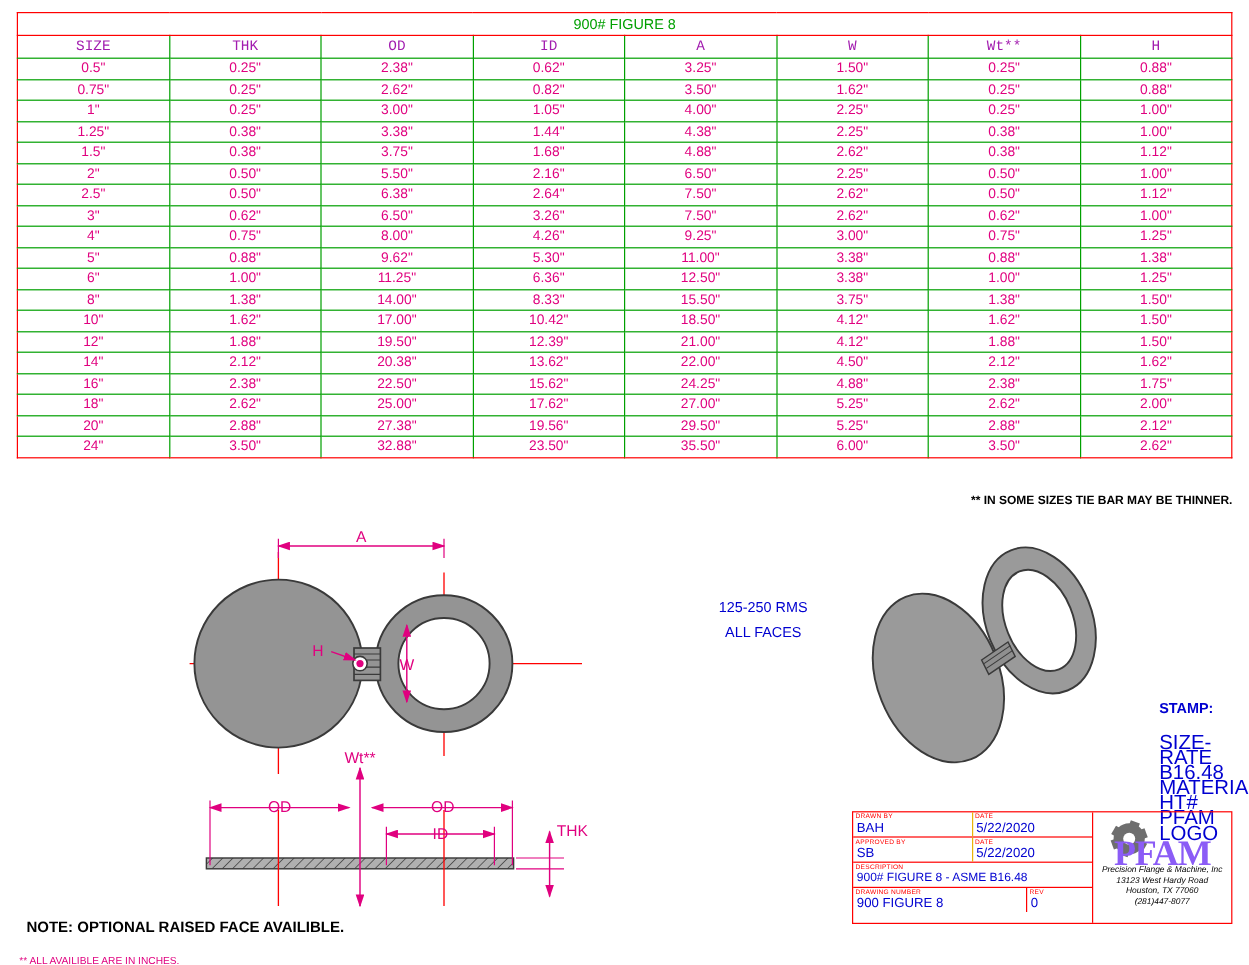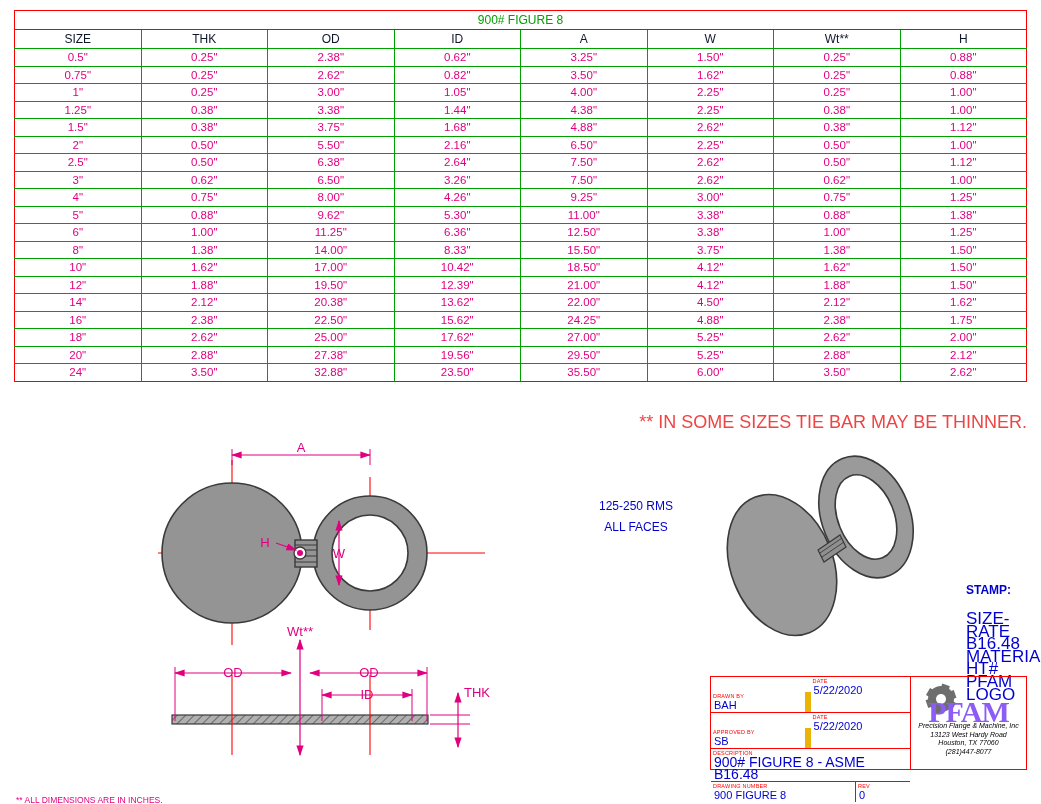--- a/index.html
+++ b/index.html
@@ -24,31 +24,32 @@
     padding:0;
     color:#e0007f;
   }
   table.spec tr.title-row td{
     border:1px solid #ff0000;
     color:#00a000;
     font-size:12px;
     height:18px;
   }
   table.spec tr.head-row td{
-    color:#0f172a;
+    color:#a21caf;
     font-size:12px;
     height:18px;
+    font-family:Liberation Mono, monospace;
   }
   table.spec tr td:first-child{border-left:1px solid #ff0000;}
   table.spec tr td:last-child{border-right:1px solid #ff0000;}
   table.spec tr:last-child td{border-bottom:1px solid #ff0000;}
 
   .note-thinner{
     position:absolute;right:14px;top:412px;
-    font-size:18px;color:#ef4444;font-weight:400;
+    font-size:10px;color:#000000;font-weight:700;
   }
 
   
   .rms-text{
     position:absolute;left:531px;top:496px;width:210px;
     text-align:center;font-size:12px;color:#0000d0;line-height:21px;
   }
 
   
   .note-raised{
@@ -68,22 +69,22 @@
     box-sizing:border-box;
     display:flex;
   }
   .tb-left{width:200px;border-right:1px solid #ff0000;box-sizing:border-box;display:flex;flex-direction:column;}
   .tb-right{flex:1;position:relative;}
   .tb-row{display:flex;border-bottom:1px solid #ff0000;box-sizing:border-box;}
   .tb-row:last-child{border-bottom:none;align-items:flex-end;}
   .tb-cell{position:relative;box-sizing:border-box;padding:0;}
   .tb-lab{font-size:5.5px;color:#ff0000;padding:1px 0 0 2px;line-height:6px;letter-spacing:.2px;}
   .tb-val{font-size:11px;color:#0000d0;padding:0 0 1px 3px;line-height:12px;}
-  .tb-val.small{font-size:14px;}
-  .c1{width:100px;border-right:6px solid #eab308;margin-top:15px;}
+  .tb-val.small{font-size:10px;}
+  .c1{width:100px;border-right:1px solid #eab308;}
   .c2{width:100px;}
   .cfull{width:200px;}
   .cnum{width:145px;border-right:1px solid #ff0000;}
   .crev{width:54px;}
 
   
   .logo-box{position:absolute;left:0;top:0;width:100%;height:100%;}
   .logo-text{
     position:absolute;left:0;right:0;bottom:13px;text-align:center;
     font-size:7px;font-style:italic;color:#000;line-height:8.5px;
@@ -407,21 +408,22 @@
 
   <div class="stamp-title">STAMP:</div>
   <div class="stamp-list" id="stamp-list">
       <div>SIZE-RATE</div>
       <div>B16.48</div>
       <div>MATERIAL</div>
       <div>HT#</div>
       <div>PFAM LOGO</div>
     </div>
 
-  <div class="note-dims">** ALL DIMENSIONS ARE IN INCHES.</div>
+  <div class="note-raised">NOTE: OPTIONAL RAISED FACE AVAILIBLE.</div>
+  <div class="note-dims">** ALL AVAILIBLE ARE IN INCHES.</div>
 
   <div class="titleblock">
     <div class="tb-left">
       <div class="tb-row">
         <div class="tb-cell c1">
           <div class="tb-lab">DRAWN BY</div>
           <div class="tb-val">BAH</div>
         </div>
         <div class="tb-cell c2">
           <div class="tb-lab">DATE</div>

